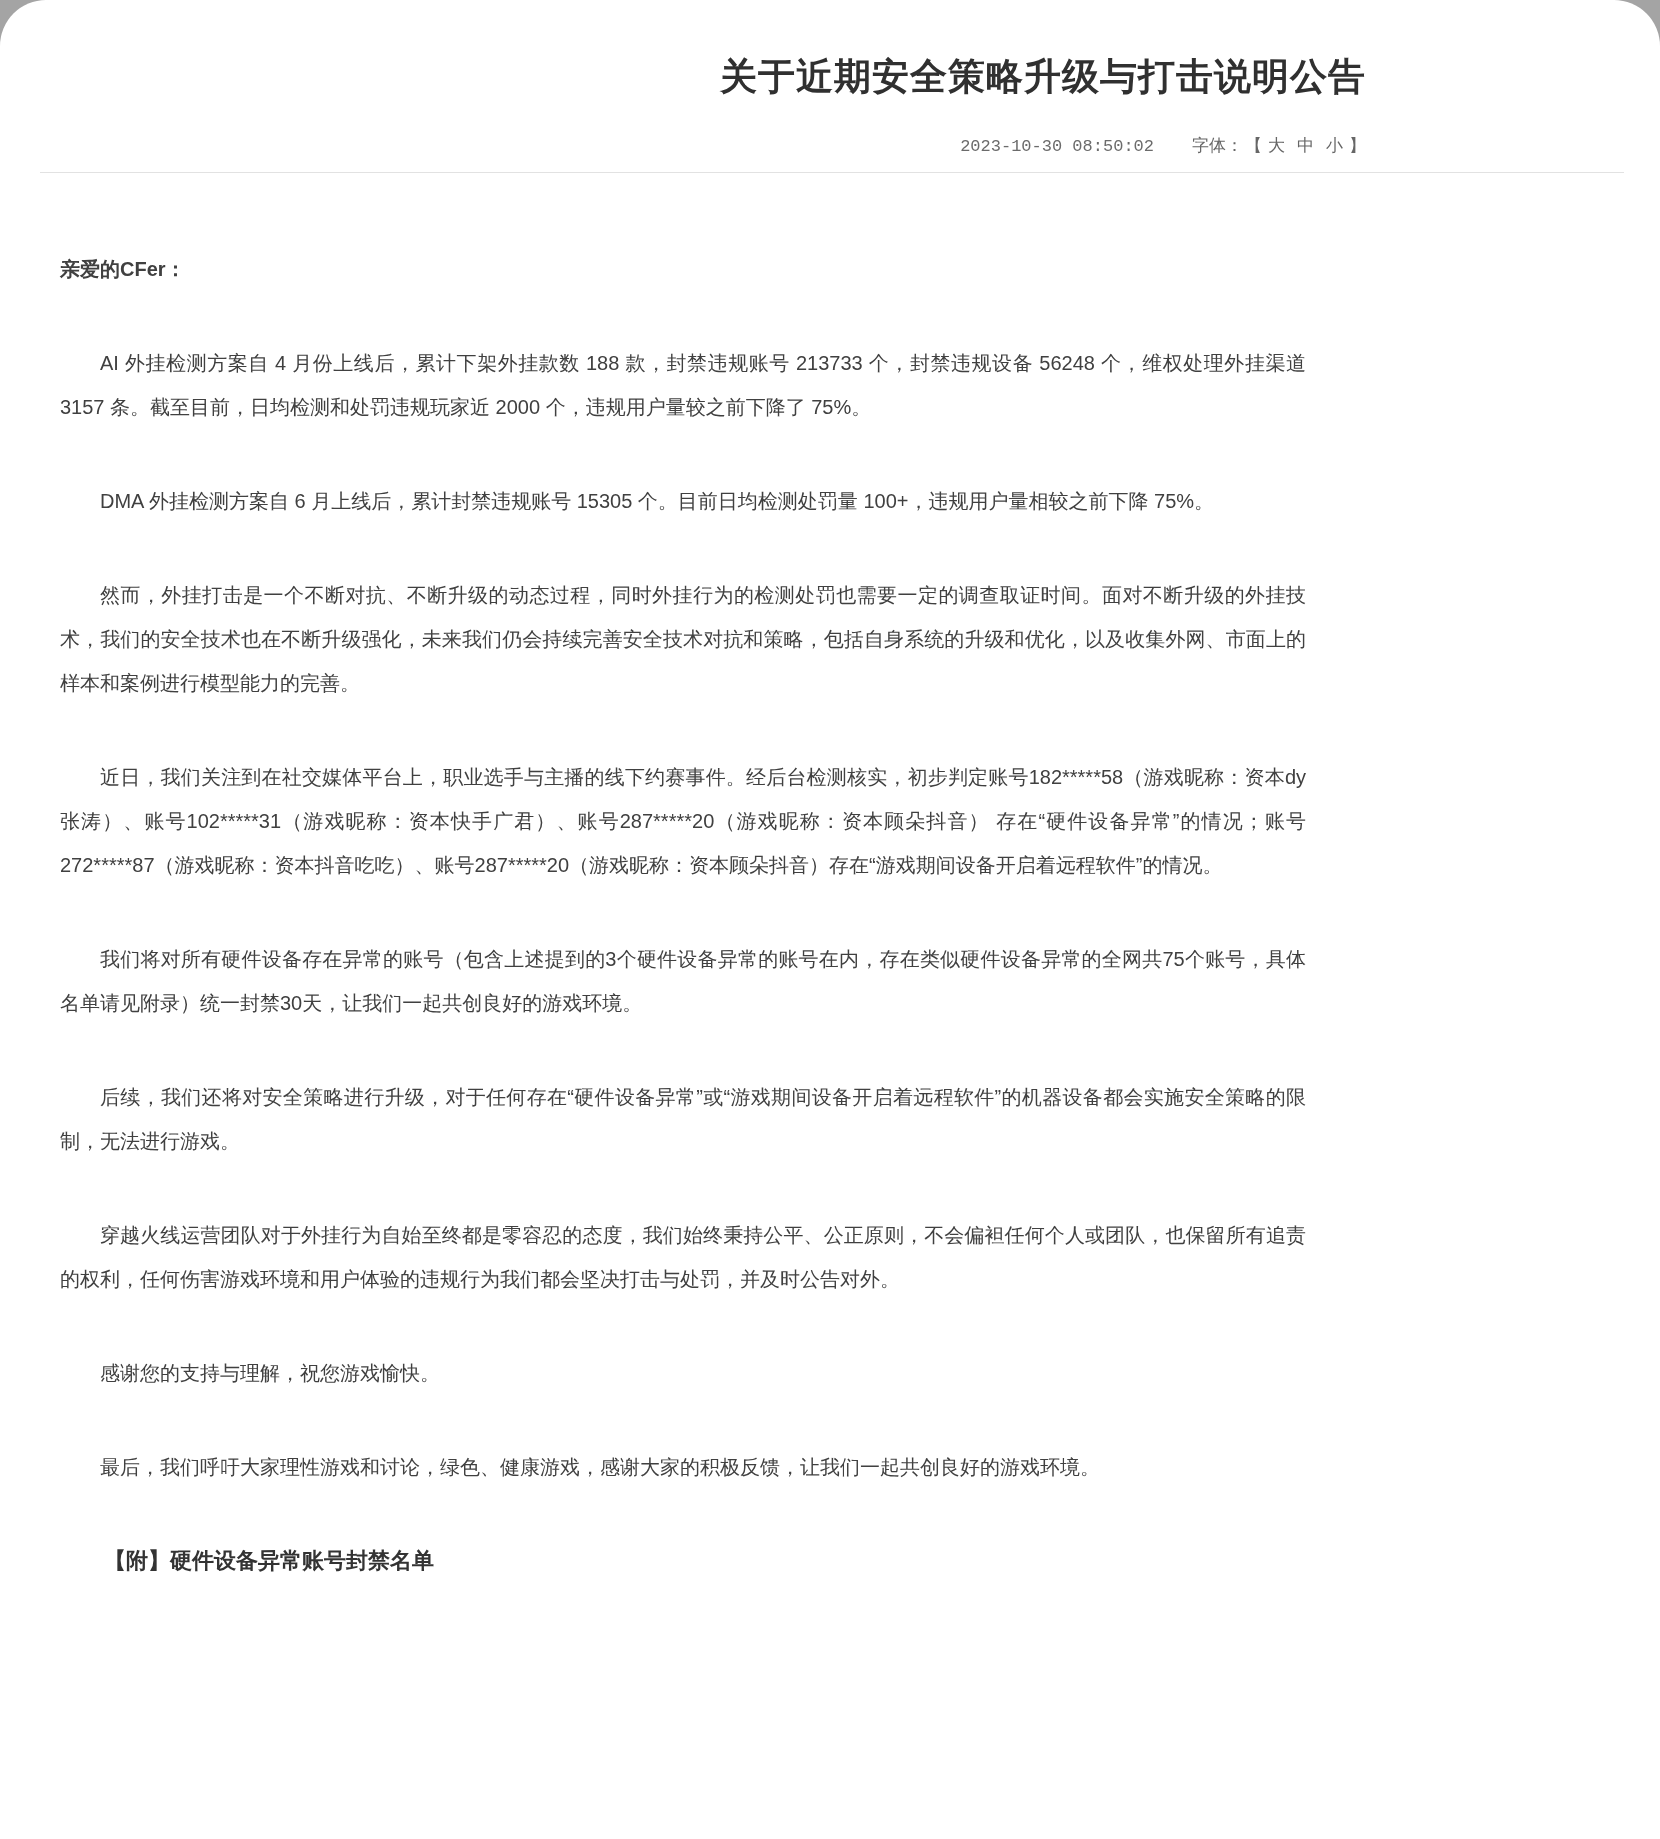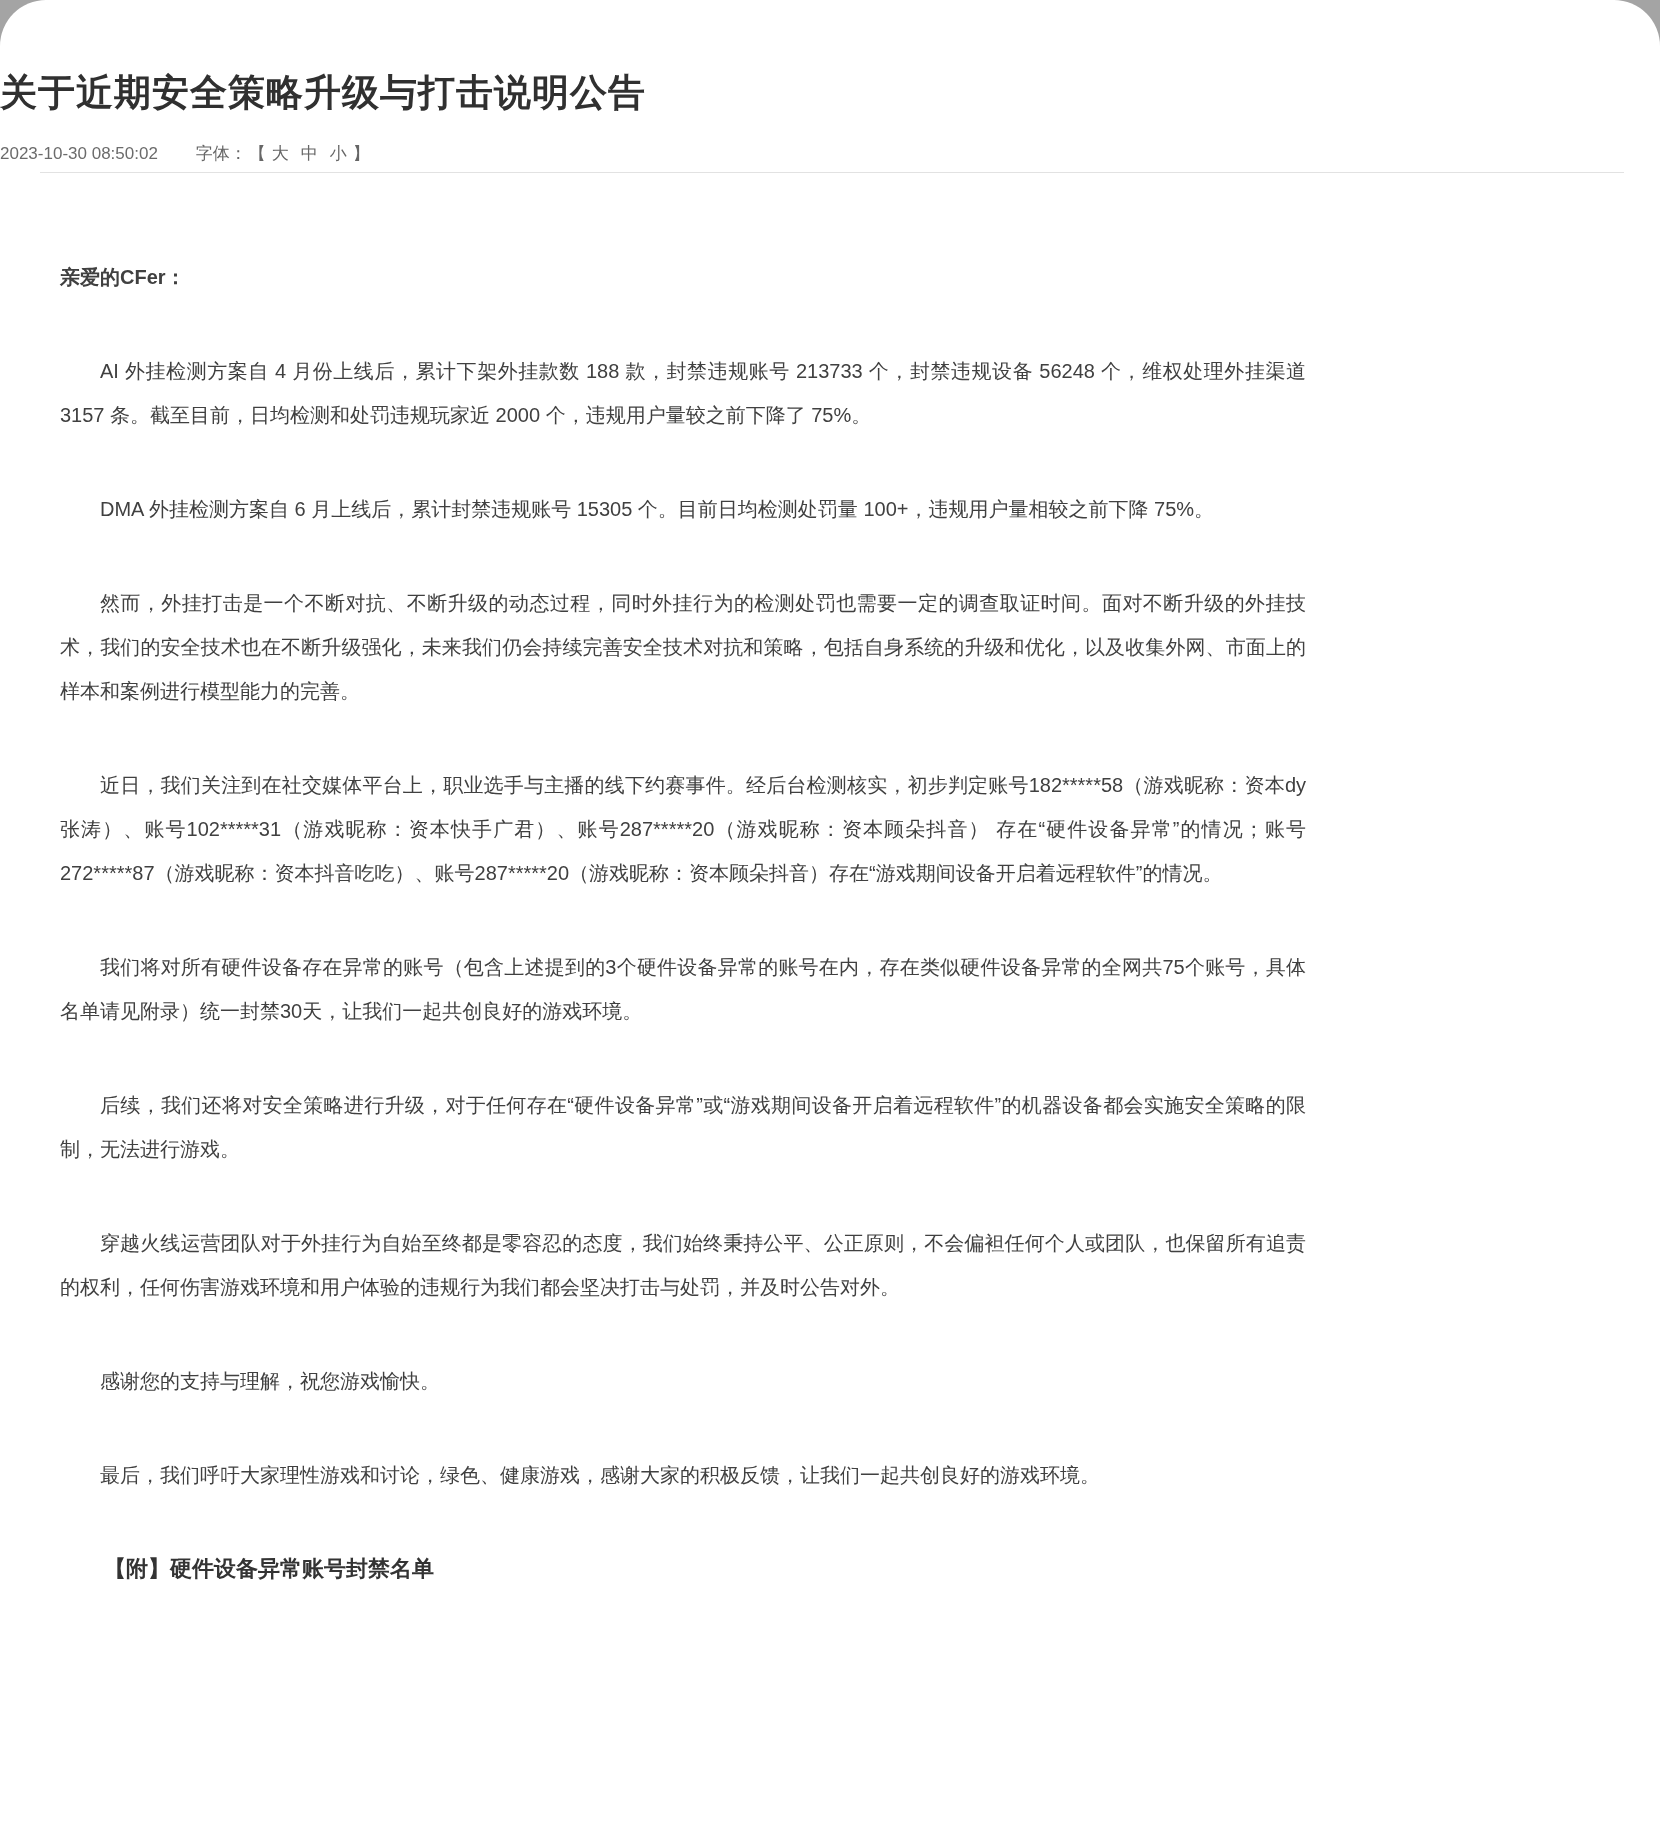--- a/index.html
+++ b/index.html
@@ -18,32 +18,33 @@
     position: absolute;
     inset: 0;
     background: #ffffff;
     border-radius: 46px 46px 0 0;
     overflow: hidden;
   }
   .content {
     width: 1366px;
   }
   .header {
-    padding-top: 68px;
-    text-align: left;
+    padding-top: 52px;
+    text-align: right;
+    font-family: Liberation Mono, monospace;
   }
   .page-title {
     margin: 0;
     font-size: 37px;
     font-weight: bold;
     color: #303030;
     letter-spacing: 1px;
   }
   .meta {
-    margin-top: 24px;
+    margin-top: 32px;
     font-size: 17px;
     color: #666666;
   }
   .meta .date {
     margin-right: 38px;
     color: #6b6b6b;
   }
   .meta .font-label {
     margin-right: 2px;
   }

